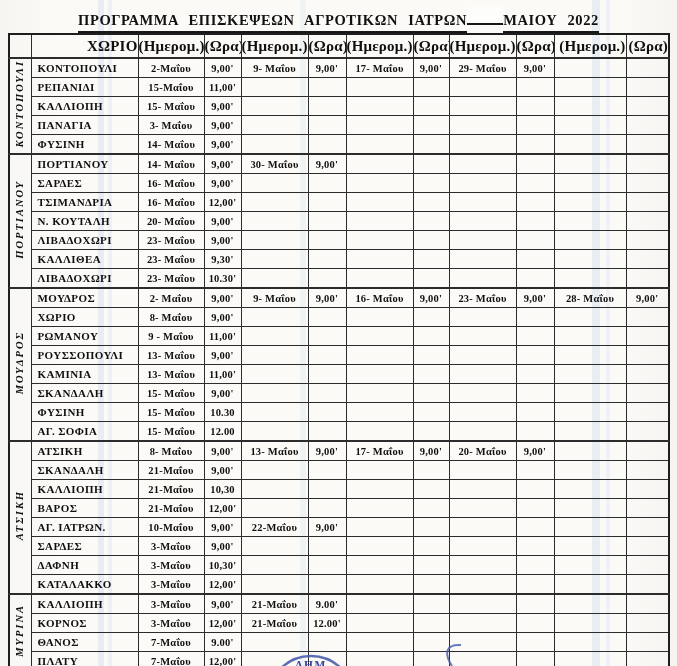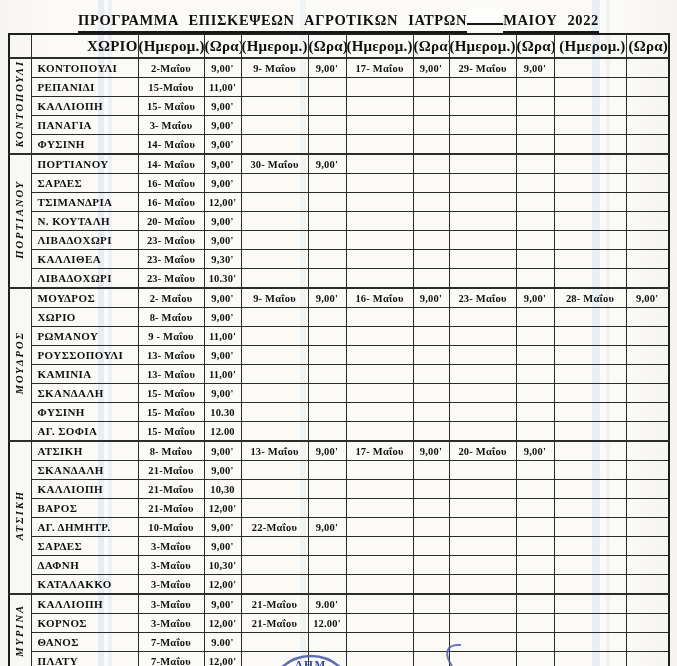--- a/index.html
+++ b/index.html
@@ -400,21 +400,21 @@
           <td class="date"></td>
           <td class="time"></td>
           <td class="date"></td>
           <td class="time"></td>
           <td class="date"></td>
           <td class="time"></td>
           <td class="date"></td>
           <td class="time"></td>
         </tr>
         <tr>
-          <td class="village">ΑΓ. ΔΗΜΗΤΡ.</td>
+          <td class="village">ΑΓ. ΙΑΤΡΩΝ.</td>
           <td class="date">10-Μαΐου</td>
           <td class="time">9,00'</td>
           <td class="date">22-Μαΐου</td>
           <td class="time">9,00'</td>
           <td class="date"></td>
           <td class="time"></td>
           <td class="date"></td>
           <td class="time"></td>
           <td class="date"></td>
           <td class="time"></td>

